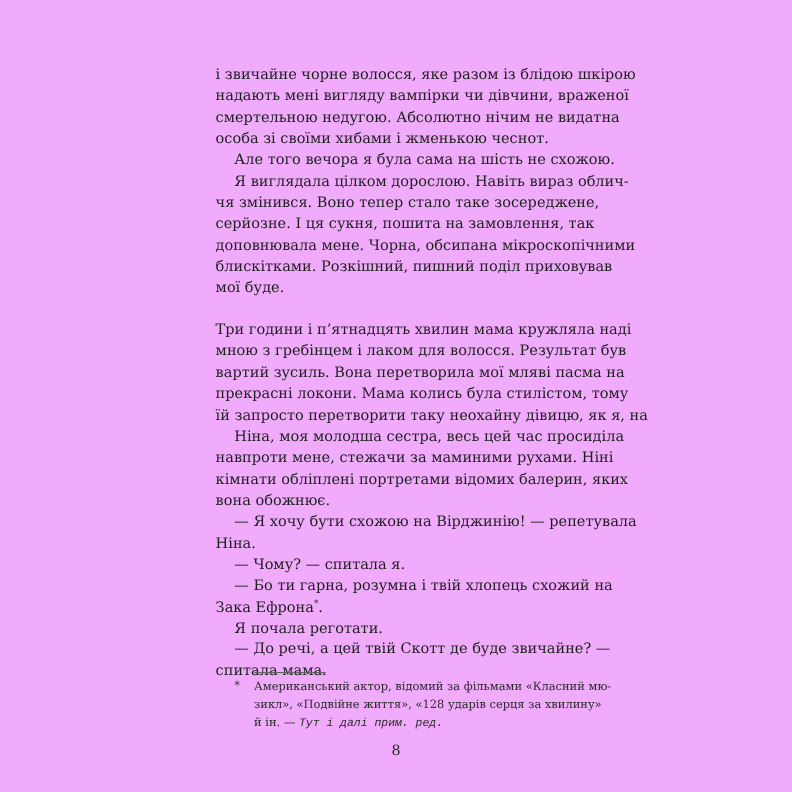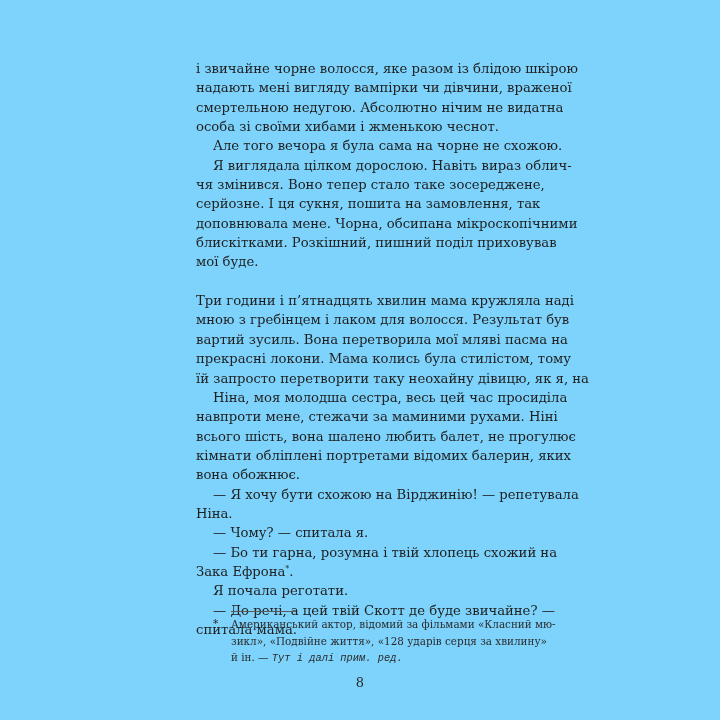--- a/index.html
+++ b/index.html
@@ -12,21 +12,21 @@
       height: 720px;
       position: relative;
       overflow: hidden;
       font-family: "DejaVu Serif", "Liberation Serif", serif;
       color: #1e1e1e;
     }
     .page {
       position: absolute;
       left: 0; top: 0;
       width: 720px; height: 720px;
-      background: #7dd3fc;
+      background: #f0abfc;
     }
     .text-block {
       position: absolute;
       left: 196px;
       top: 59px;
       width: 329px;
       font-size: 13.2px;
       line-height: 19.35px;
       text-align: justify;
       hyphens: manual;
@@ -103,21 +103,21 @@
   <div class="text-block">
 
     <div>
       <span class="line">і звичайне чорне волосся, яке разом із блідою шкірою</span>
       <span class="line">надають мені вигляду вампірки чи дівчини, враженої</span>
       <span class="line">смертельною недугою. Абсолютно нічим не видатна</span>
       <span class="line last">особа зі своїми хибами і жменькою чеснот.</span>
     </div>
 
     <div>
-      <span class="line ind last">Але того вечора я була сама на чорне не схожою.</span>
+      <span class="line ind last">Але того вечора я була сама на шість не схожою.</span>
     </div>
 
     <div>
       <span class="line ind">Я виглядала цілком дорослою. Навіть вираз облич-</span>
       <span class="line">чя змінився. Воно тепер стало таке зосереджене,</span>
       <span class="line">серйозне. І ця сукня, пошита на замовлення, так</span>
       <span class="line">доповнювала мене. Чорна, обсипана мікроскопічними</span>
       <span class="line">блискітками. Розкішний, пишний поділ приховував</span>
       <span class="line last">мої буде.</span>
     </div>
@@ -128,21 +128,20 @@
       <span class="line">Три години і п’ятнадцять хвилин мама кружляла наді</span>
       <span class="line">мною з гребінцем і лаком для волосся. Результат був</span>
       <span class="line">вартий зусиль. Вона перетворила мої мляві пасма на</span>
       <span class="line">прекрасні локони. Мама колись була стилістом, тому</span>
       <span class="line">їй запросто перетворити таку неохайну дівицю, як я, на</span>
     </div>
 
     <div>
       <span class="line ind">Ніна, моя молодша сестра, весь цей час просиділа</span>
       <span class="line">навпроти мене, стежачи за маминими рухами. Ніні</span>
-      <span class="line">всього шість, вона шалено любить балет, не прогулює</span>
       <span class="line">кімнати обліплені портретами відомих балерин, яких</span>
       <span class="line last">вона обожнює.</span>
     </div>
 
     <div>
       <span class="line ind">— Я хочу бути схожою на Вірджинію! — репетувала</span>
       <span class="line last">Ніна.</span>
     </div>
 
     <div>

